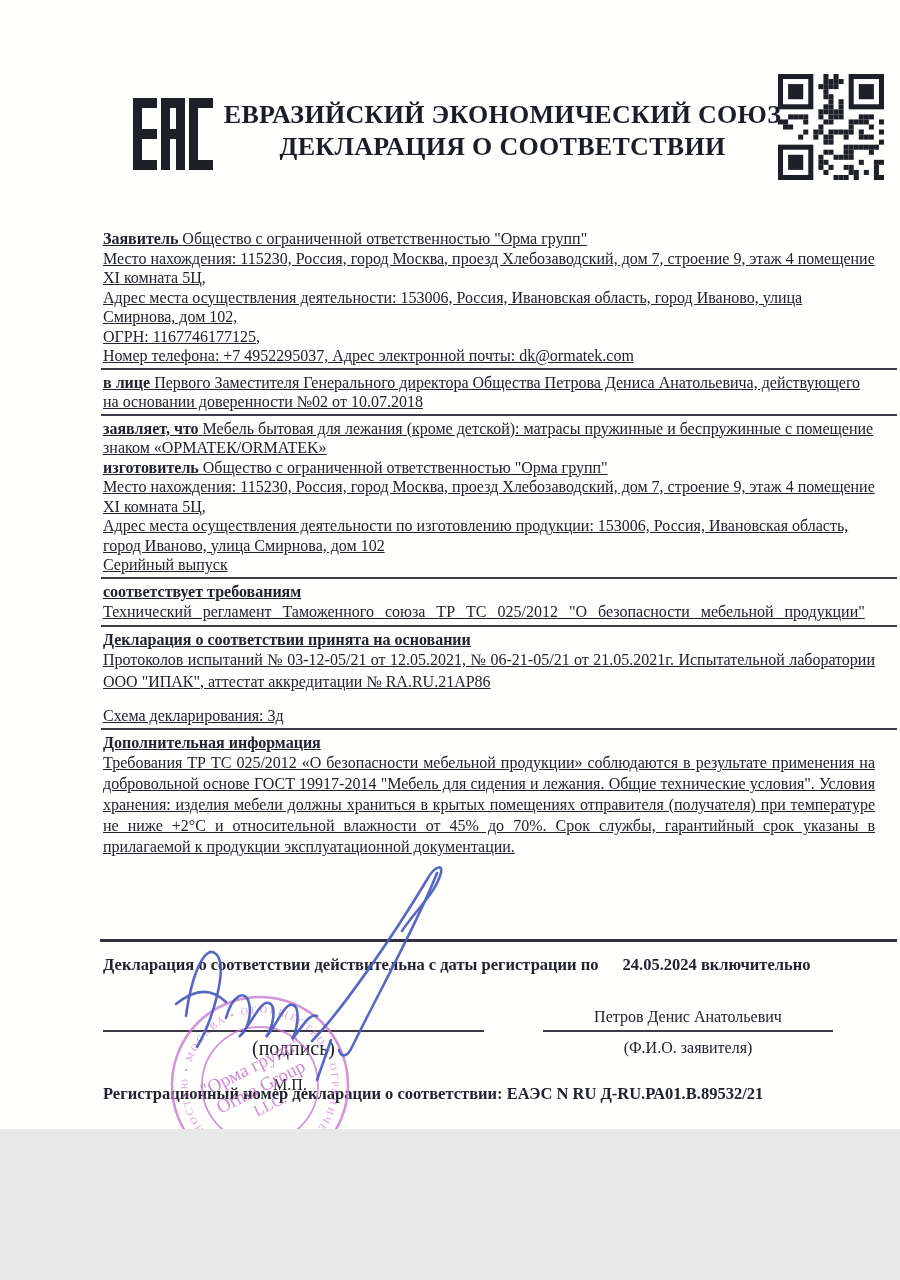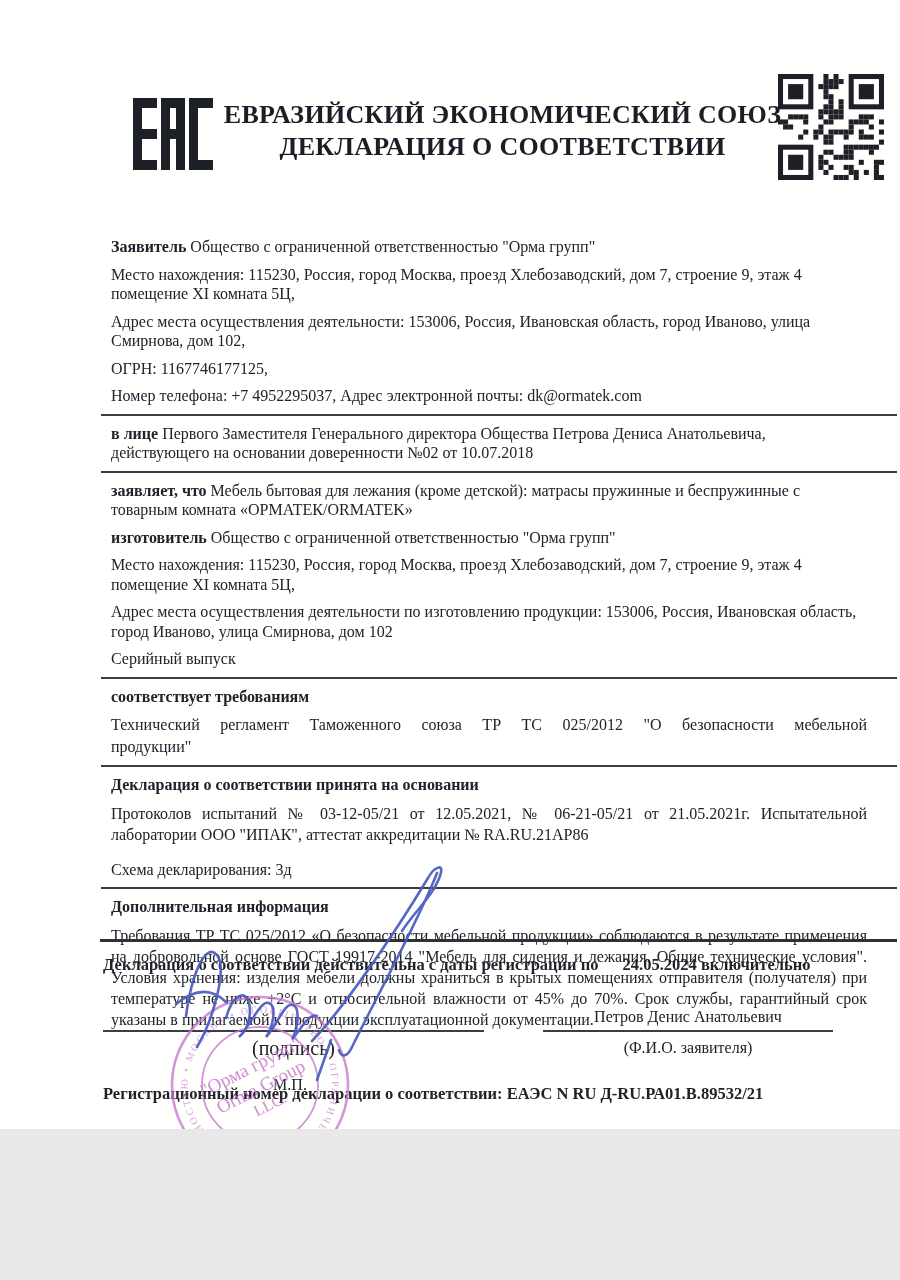--- a/index.html
+++ b/index.html
@@ -10,21 +10,21 @@
   }
   
   .eac-logo{position:absolute;left:133px;top:98px;width:80px;height:72px;}
   .hdr-title{
     position:absolute;left:215px;top:99px;width:575px;text-align:center;
     font-weight:bold;font-size:26px;line-height:32px;letter-spacing:.3px;color:#1b1d27;
   }
   .qr{position:absolute;left:778px;top:74px;width:106px;height:106px;}
   
   .doc{position:absolute;left:103px;top:229px;width:772px;font-size:16px;line-height:19.5px;}
-  .doc p{margin:8px;}
+  .doc p{margin:0;text-decoration:underline;}
   .rule{height:2px;background:#3b3c46;margin:2px 0 3px -2px;width:796px;}
   .jpara{text-align:justify;line-height:21.5px;}
   .wide{word-spacing:7px;}
   .scheme{margin-top:14px !important;}
   .addl{line-height:21px;}
   b{font-weight:bold;}
   
   .rule-validity{position:absolute;left:100px;top:939px;width:797px;height:3px;background:#2f3039;}
   .validity{position:absolute;left:103px;top:955px;width:780px;font-size:16.5px;font-weight:bold;}
   .validity .vdate{margin-left:24px;}
@@ -198,21 +198,21 @@
       <p>ОГРН: 1167746177125,</p>
       <p>Номер телефона: +7 4952295037, Адрес электронной почты: dk@ormatek.com</p>
     </div>
 
     <div class="rule"></div>
 
     <p><b>в лице</b> <span>Первого Заместителя Генерального директора Общества Петрова Дениса Анатольевича, действующего на основании доверенности №02 от 10.07.2018</span></p>
 
     <div class="rule"></div>
 
-    <p><b>заявляет, что</b> <span>Мебель бытовая для лежания (кроме детской): матрасы пружинные и беспружинные с товарным комната «ОРМАТЕК/ORMATEK»</span></p>
+    <p><b>заявляет, что</b> <span>Мебель бытовая для лежания (кроме детской): матрасы пружинные и беспружинные с помещение знаком «ОРМАТЕК/ORMATEK»</span></p>
 
     <div>
       <p><b>изготовитель</b> <span>Общество с ограниченной ответственностью "Орма групп"</span></p>
       <p>Место нахождения: 115230, Россия, город Москва, проезд Хлебозаводский, дом 7, строение 9, этаж 4 помещение XI комната 5Ц,</p>
       <p>Адрес места осуществления деятельности по изготовлению продукции: 153006, Россия, Ивановская область, город Иваново, улица Смирнова, дом 102</p>
       <p>Серийный выпуск</p>
     </div>
 
     <div class="rule"></div>
 

